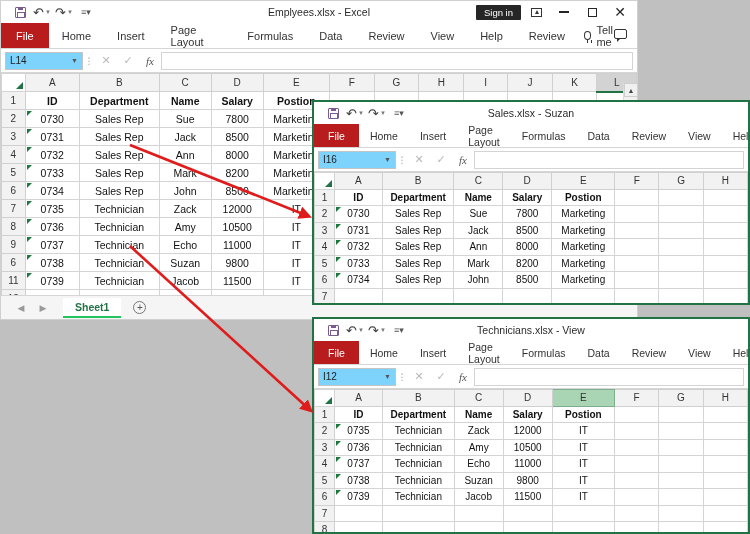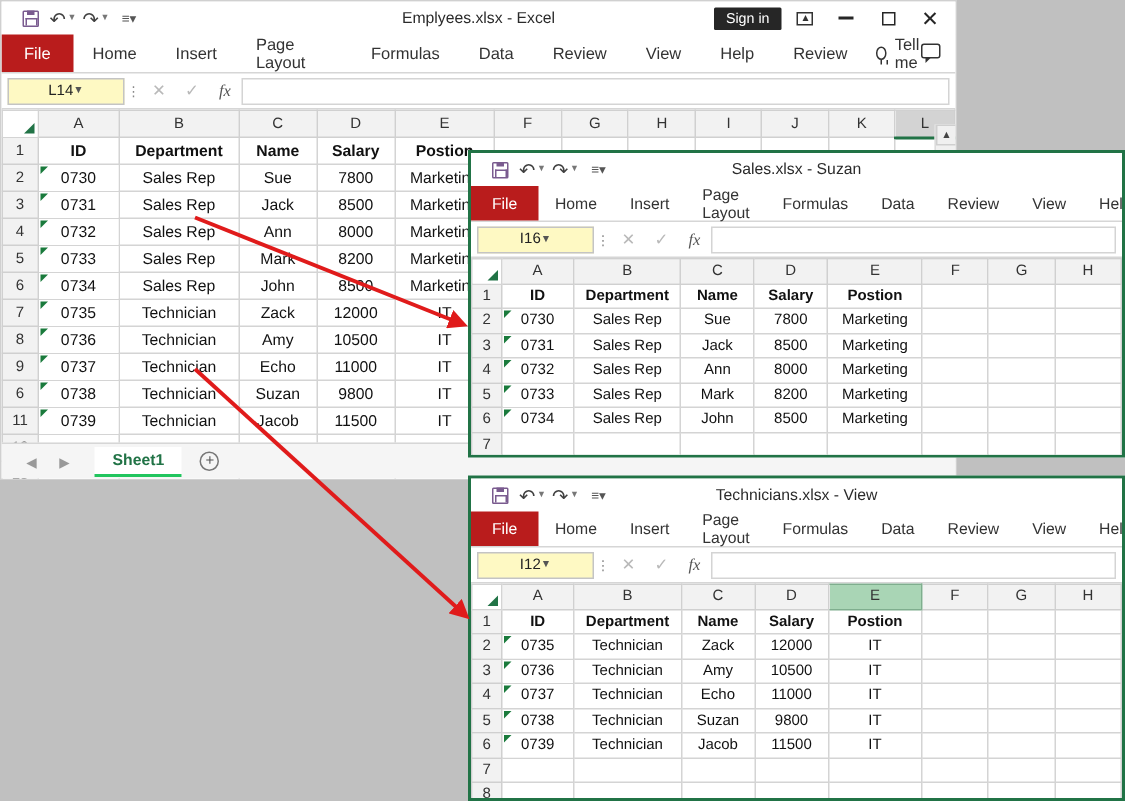--- a/index.html
+++ b/index.html
@@ -113,22 +113,22 @@
     border-left:0 solid transparent; border-right:4px solid transparent;
     border-top:4px solid #333;
   }
 
   .formula-bar {
     height: 24px; display:flex; align-items:center;
     border-bottom: 1px solid #d6d6d6;
     background:#fff; padding: 0 4px;
   }
   .namebox {
-    width: 78px; height: 18px; border:1px solid #c4c4c4; background:#fef9c3;
-    display:flex; align-items:center; justify-content:center;
+    width: 78px; height: 18px; border:1px solid #c4c4c4; background:#7dd3fc;
+    display:flex; align-items:center; justify-content:space-between;
     padding: 0 4px; font-size: 10px; color:#222;
   }
   .nb-caret { font-size:7px; color:#555; }
   .fb-dots { width:12px; text-align:center; font-size:9px; color:#888; letter-spacing:0; }
   .fb-btn { width:22px; text-align:center; font-size:11px; color:#b9b9b9; }
   .fb-fx { width:22px; text-align:center; font-size:11px; color:#555; font-style:italic; font-family:"Liberation Serif",serif; }
   .fb-input { flex:1; height:18px; border:1px solid #d4d4d4; background:#fff; }
 
   
   .grid-wrap { position:relative; background:#fff; }

